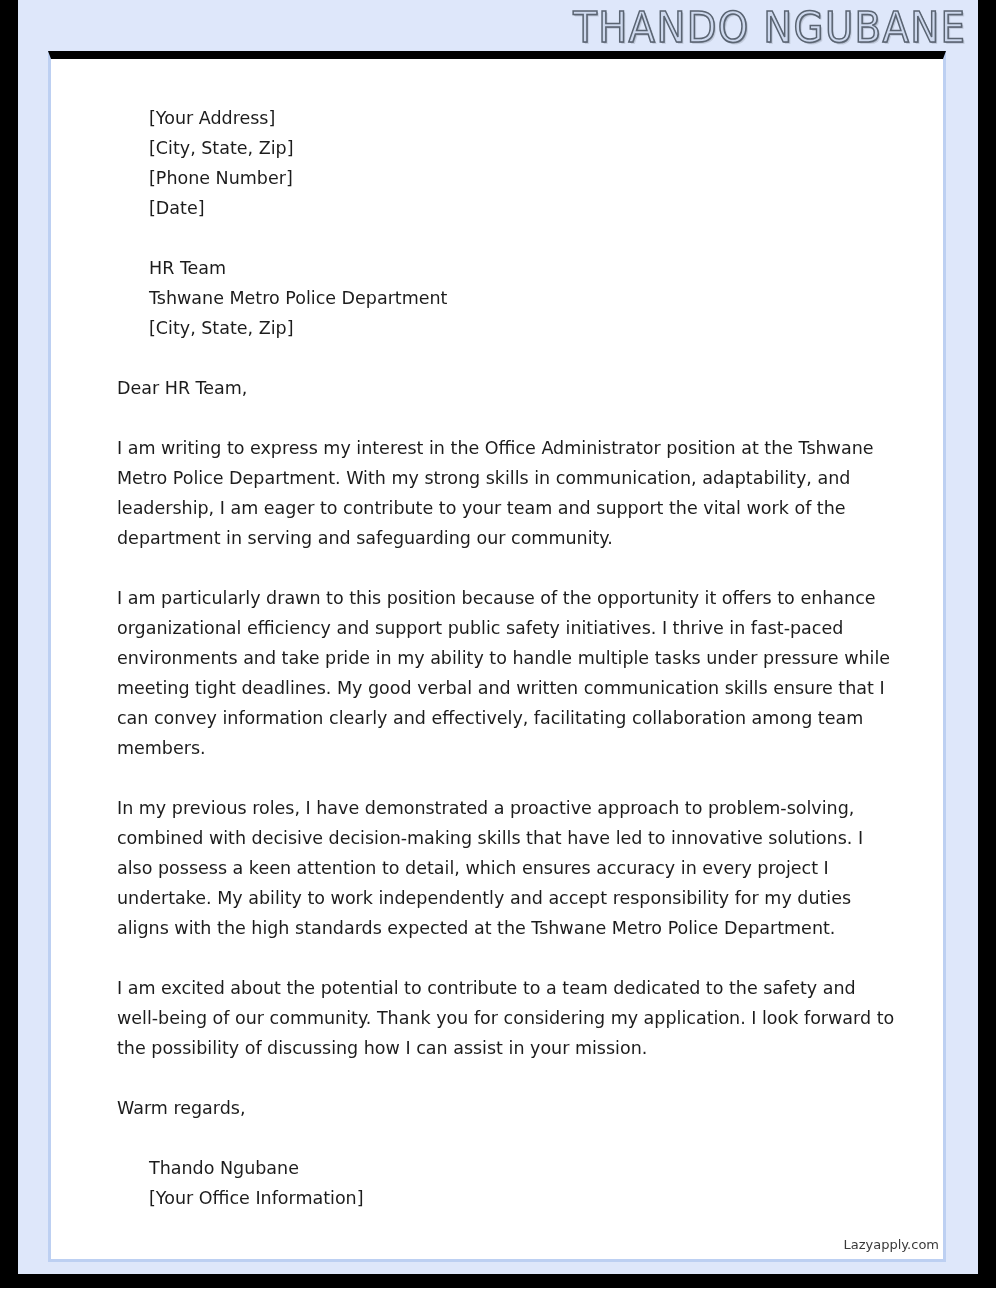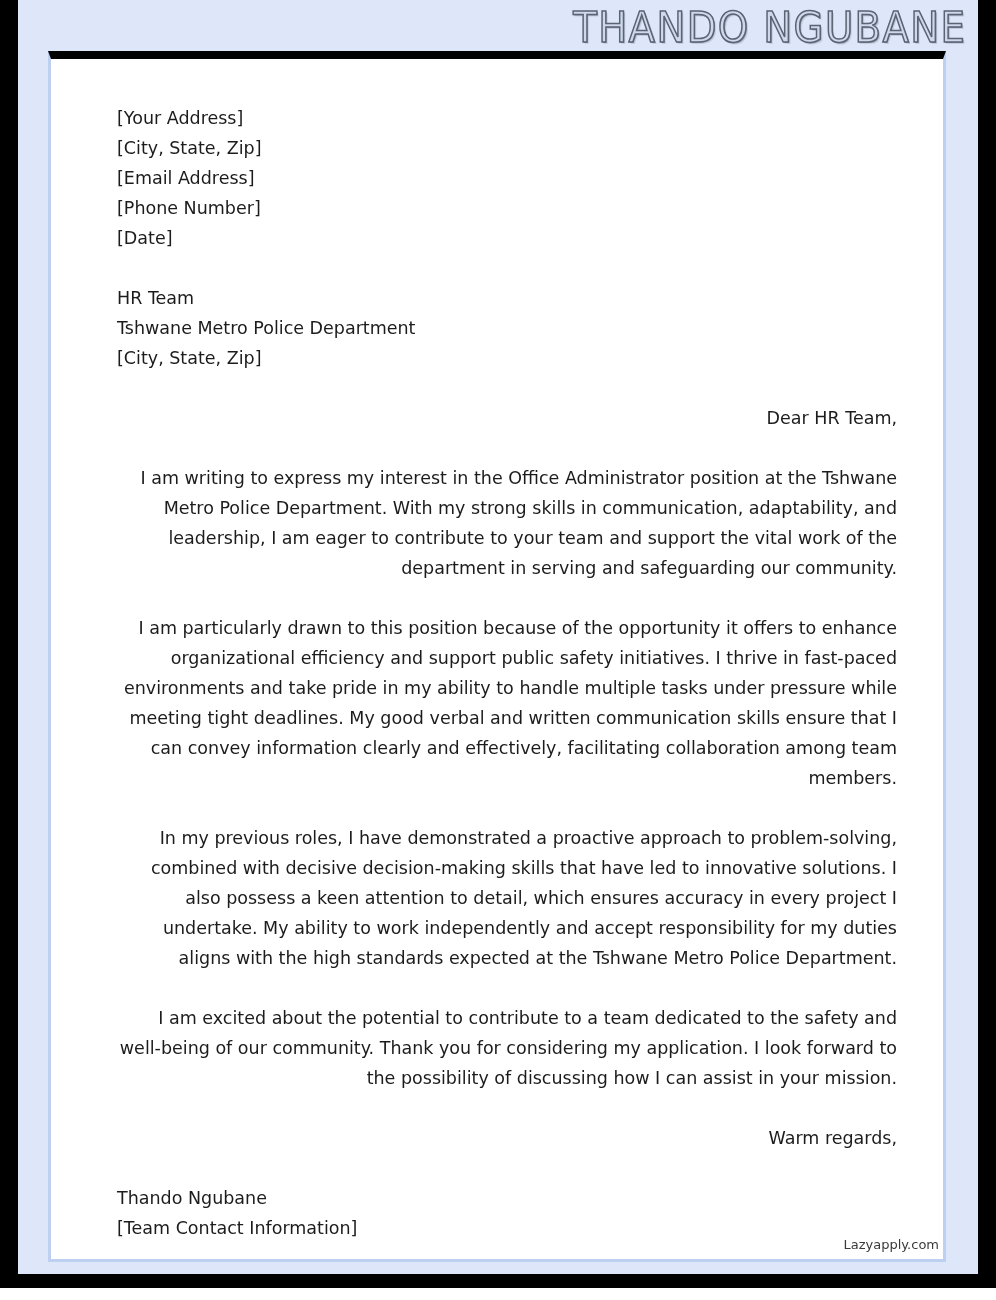--- a/index.html
+++ b/index.html
@@ -89,24 +89,24 @@
     top: 44px;
     width: 780px;
     font-size: 17.5px;
     line-height: 30px;
     color: #1c1c1c;
     font-weight: 400;
   }
 
   .block { margin: 0 0 30px 0; }
   .block.tight { margin-bottom: 0; }
-  .line { display: block; white-space: pre-wrap; }
+  .line { display: block; white-space: pre-wrap; margin-left: 32px; }
   p.para {
     margin: 0 0 30px 0;
-    text-align: right;
+    text-align: left;
   }
   p.para:last-child { margin-bottom: 0; }
 
   
   .brand {
     position: absolute;
     right: 4px;
     bottom: 6px;
     font-size: 13px;
     line-height: 16px;
@@ -135,21 +135,20 @@
     <div class="header-name">THANDO NGUBANE</div>
   </div>
 
   <div class="sheet">
 
     <div class="letter-body">
 
       <div class="block">
         <span class="line">[Your Address]</span>
         <span class="line">[City, State, Zip]</span>
-        <span class="line">[Email Address]</span>
         <span class="line">[Phone Number]</span>
         <span class="line">[Date]</span>
       </div>
 
       <div class="block">
         <span class="line">HR Team</span>
         <span class="line">Tshwane Metro Police Department</span>
         <span class="line">[City, State, Zip]</span>
       </div>
 
@@ -157,21 +156,21 @@
 
       <p class="para">I am writing to express my interest in the Office Administrator position at the Tshwane Metro Police Department. With my strong skills in communication, adaptability, and leadership, I am eager to contribute to your team and support the vital work of the department in serving and safeguarding our community.</p>
       <p class="para">I am particularly drawn to this position because of the opportunity it offers to enhance organizational efficiency and support public safety initiatives. I thrive in fast-paced environments and take pride in my ability to handle multiple tasks under pressure while meeting tight deadlines. My good verbal and written communication skills ensure that I can convey information clearly and effectively, facilitating collaboration among team members.</p>
       <p class="para">In my previous roles, I have demonstrated a proactive approach to problem-solving, combined with decisive decision-making skills that have led to innovative solutions. I also possess a keen attention to detail, which ensures accuracy in every project I undertake. My ability to work independently and accept responsibility for my duties aligns with the high standards expected at the Tshwane Metro Police Department.</p>
       <p class="para">I am excited about the potential to contribute to a team dedicated to the safety and well-being of our community. Thank you for considering my application. I look forward to the possibility of discussing how I can assist in your mission.</p>
 
       <p class="para">Warm regards,</p>
 
       <div class="block tight">
         <span class="line">Thando Ngubane</span>
-        <span class="line">[Team Contact Information]</span>
+        <span class="line">[Your Office Information]</span>
       </div>
 
     </div>
 
     <div class="brand">Lazyapply.com</div>
 
   </div>
 
   <div class="doc-date">04-12-2025</div>
 

